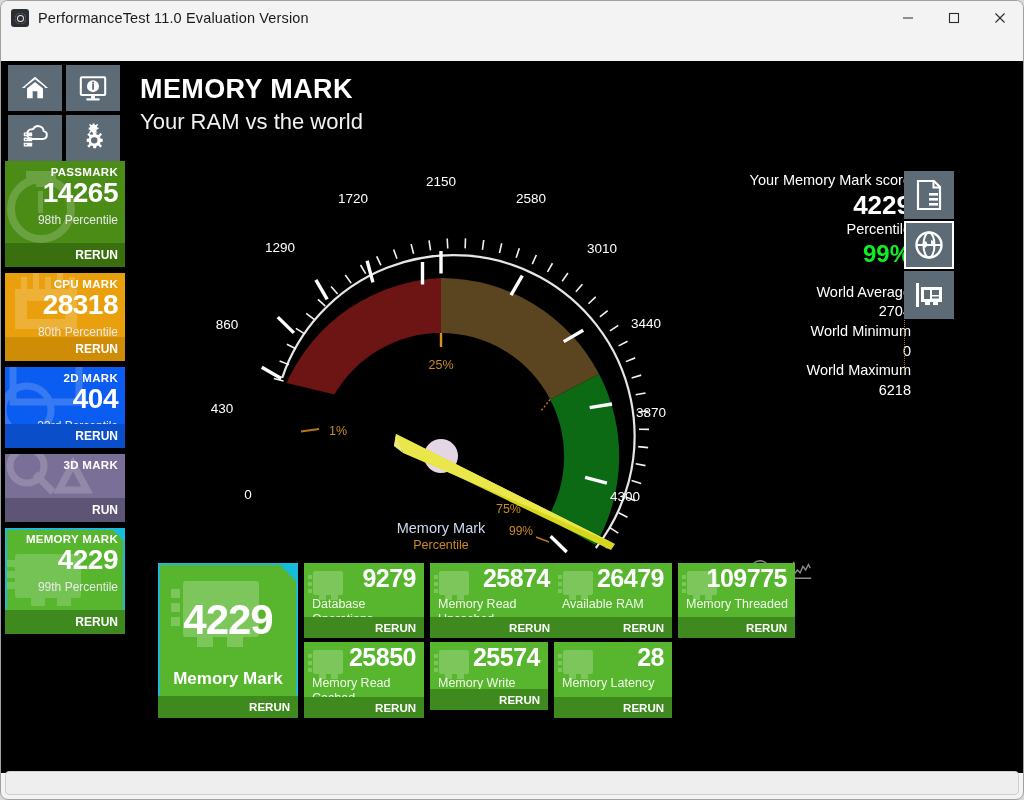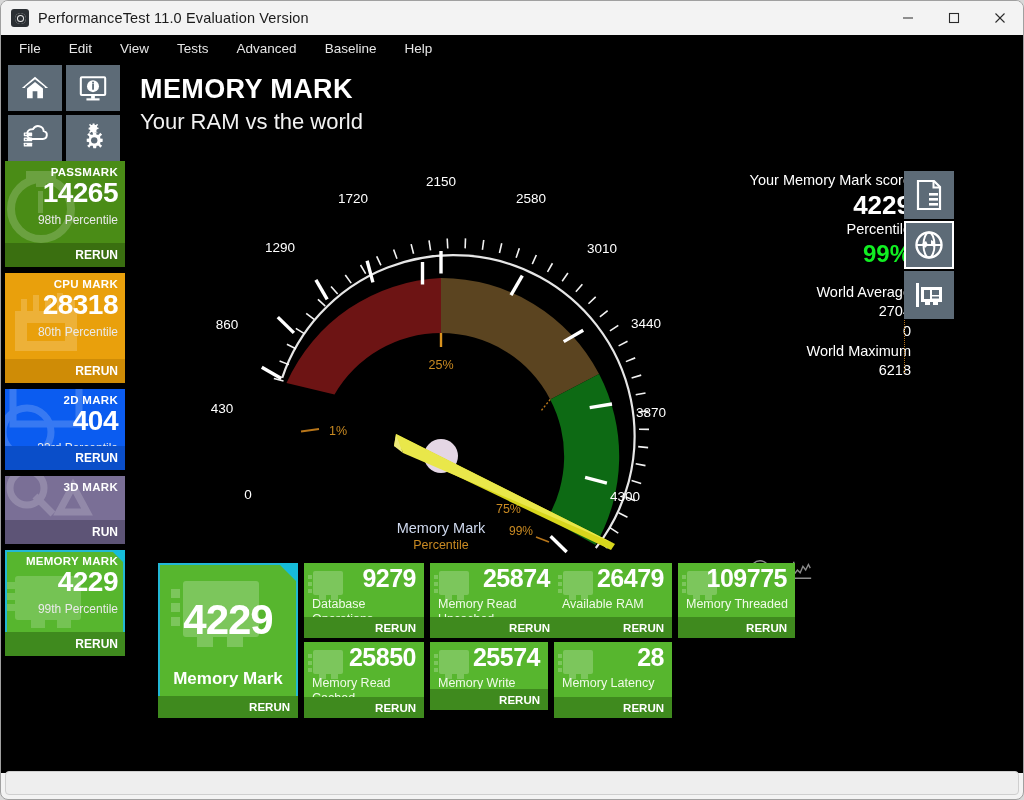--- a/index.html
+++ b/index.html
@@ -211,29 +211,20 @@
       </div>
       <div class="wc wc-close">
         <svg width="12" height="12" viewBox="0 0 12 12">
             <line x1="1.5" y1="1.5" x2="10.5" y2="10.5" stroke="#2b2b2b" stroke-width="1.1"></line>
             <line x1="10.5" y1="1.5" x2="1.5" y2="10.5" stroke="#2b2b2b" stroke-width="1.1"></line>
           </svg>
       </div>
     </div>
   </div>
 
-  <div class="menubar">
-    <div class="menu-item">File</div>
-    <div class="menu-item">Edit</div>
-    <div class="menu-item">View</div>
-    <div class="menu-item">Tests</div>
-    <div class="menu-item">Advanced</div>
-    <div class="menu-item">Baseline</div>
-    <div class="menu-item">Help</div>
-  </div>
 
   <div class="canvas">
 
     <div class="toolbar">
       <div class="tbtn tb-0">
         <svg width="30" height="30" viewBox="0 0 32 32">
           <path d="M16 4 L30 16 L26.5 16 L26.5 15 L16 6.6 L5.5 15 L5.5 16 L2 16 Z" fill="#fff"></path>
           <path d="M7.5 16.5 L16 9.6 L24.5 16.5 L24.5 27 L18.5 27 L18.5 19.5 L13.5 19.5 L13.5 27 L7.5 27 Z" fill="#fff"></path>
         </svg>
       </div>
@@ -281,21 +272,21 @@
           <rect x="35" y="14" width="10" height="10" fill="#fff"></rect>
           <rect x="25" y="8" width="30" height="8" fill="#fff"></rect>
           <rect x="37" y="28" width="5" height="22" fill="#fff"></rect>
         </svg>
         <div class="sname">PASSMARK</div>
         <div class="sscore">14265</div>
         <div class="spct">98th Percentile</div>
         <div class="sfoot" style="background:#3a6f10;">RERUN</div>
       </div>
 
-      <div class="stile" style="height:110px;background:#e9a00c;">
+      <div class="stile" style="height:88px;background:#e9a00c;">
         <svg class="glyph" width="110" height="70" viewBox="0 0 110 70">
           <rect x="14" y="22" width="62" height="40" fill="#fff"></rect>
           <rect x="26" y="34" width="38" height="18" fill="#e9a00c"></rect>
           <rect x="20" y="10" width="6" height="12" fill="#fff"></rect>
             <rect x="32" y="6" width="6" height="16" fill="#fff"></rect>
           <rect x="44" y="10" width="6" height="12" fill="#fff"></rect>
             <rect x="56" y="4" width="6" height="18" fill="#fff"></rect>
           <rect x="68" y="10" width="6" height="12" fill="#fff"></rect>
         </svg>
         <div class="sname">CPU MARK</div>
@@ -432,20 +423,21 @@
     </div>
 
     <div class="scorepanel">
       <div class="sp-label">Your Memory Mark score</div>
       <div class="sp-big">4229</div>
       <div class="sp-label">Percentile</div>
       <div class="sp-green">99%</div>
       <div class="sp-gap"></div>
       <div class="sp-label">World Average</div>
       <div class="sp-val">2704</div>
+      <div class="sp-label">World Minimum</div>
       <div class="sp-val">0</div>
       <div class="sp-label">World Maximum</div>
       <div class="sp-val">6218</div>
       <div class="sp-dotline"></div>
     </div>
 
     <div class="sidebtns">
       <div class="sbtn">
         <svg width="30" height="32" viewBox="0 0 30 32">
           <path d="M4 2 L20 2 L26 8 L26 30 L4 30 Z" fill="none" stroke="#fff" stroke-width="2.2"></path>

